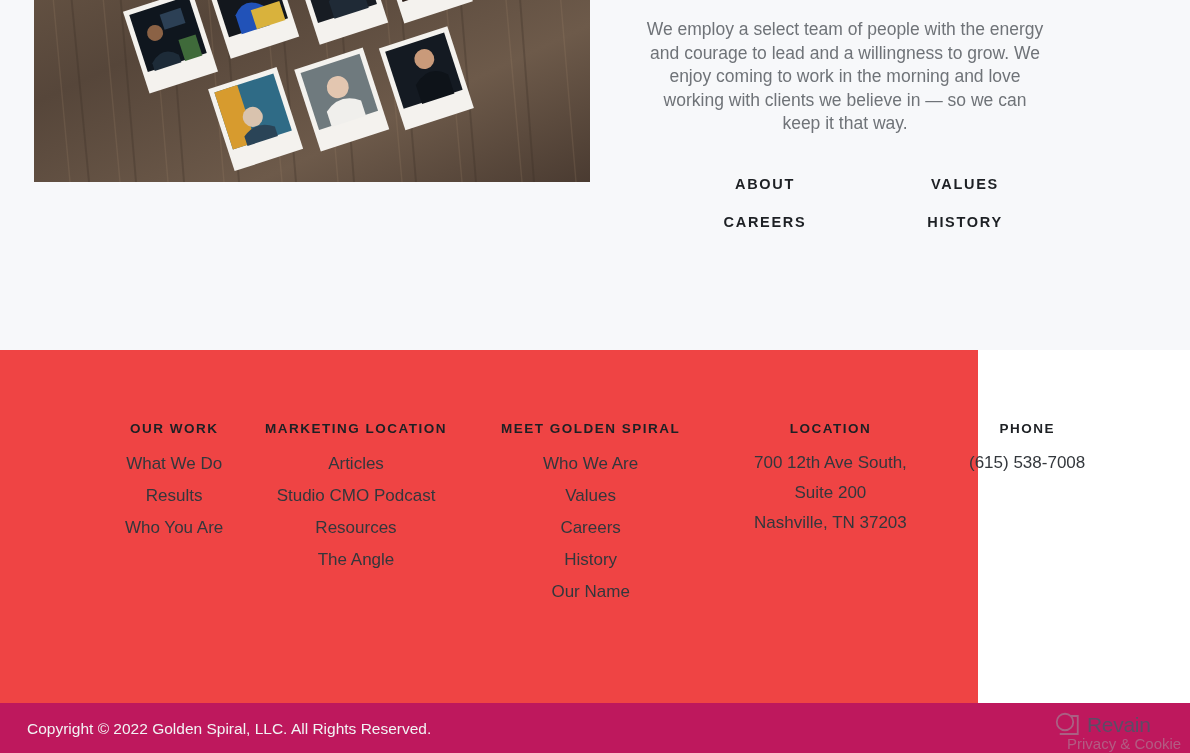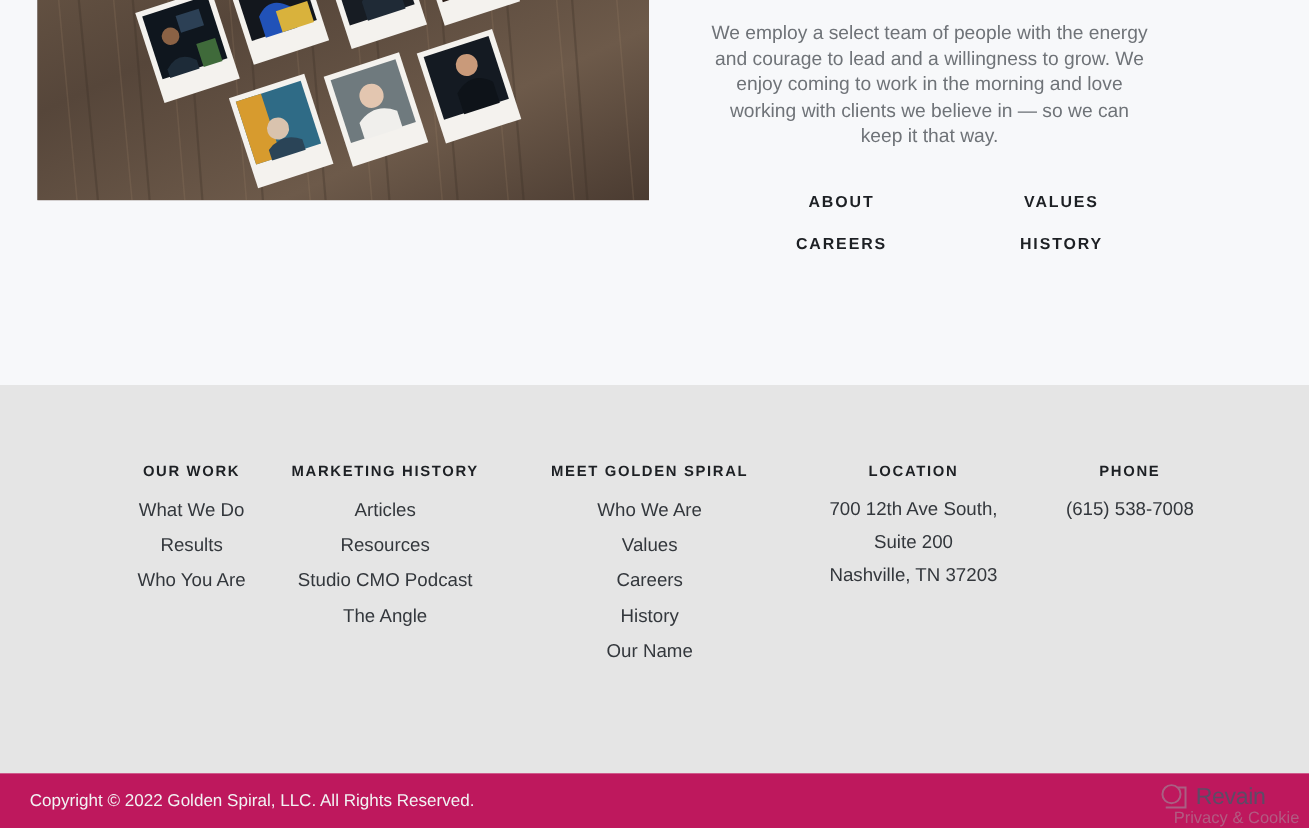--- a/index.html
+++ b/index.html
@@ -62,23 +62,23 @@
     letter-spacing: 1.7px;
     color: #1d2024;
     text-decoration: none;
     cursor: pointer;
   }
 
   
   .footer-main {
     position: absolute;
     left: 0; top: 350px;
-    width: 1190px;
+    width: 978px;
     height: 353px;
-    background: #e5e5e5;
+    background: #ef4444;
   }
   .col-head {
     font-size: 13.5px;
     font-weight: bold;
     letter-spacing: 1.5px;
     color: #1d2024;
     white-space: nowrap;
     margin-bottom: 12px;
   }
   .col-link {
@@ -298,24 +298,24 @@
   <div class="footer-main">
 
     <div class="fcol fcol-our-work">
       <div class="col-head">OUR WORK</div>
       <a class="col-link">What We Do</a>
       <a class="col-link">Results</a>
       <a class="col-link">Who You Are</a>
     </div>
 
     <div class="fcol fcol-insights">
-      <div class="col-head">MARKETING HISTORY</div>
+      <div class="col-head">MARKETING LOCATION</div>
       <a class="col-link">Articles</a>
+      <a class="col-link">Studio CMO Podcast</a>
       <a class="col-link">Resources</a>
-      <a class="col-link">Studio CMO Podcast</a>
       <a class="col-link">The Angle</a>
     </div>
 
     <div class="fcol fcol-meet">
       <div class="col-head">MEET GOLDEN SPIRAL</div>
       <a class="col-link">Who We Are</a>
       <a class="col-link">Values</a>
       <a class="col-link">Careers</a>
       <a class="col-link">History</a>
       <a class="col-link">Our Name</a>

